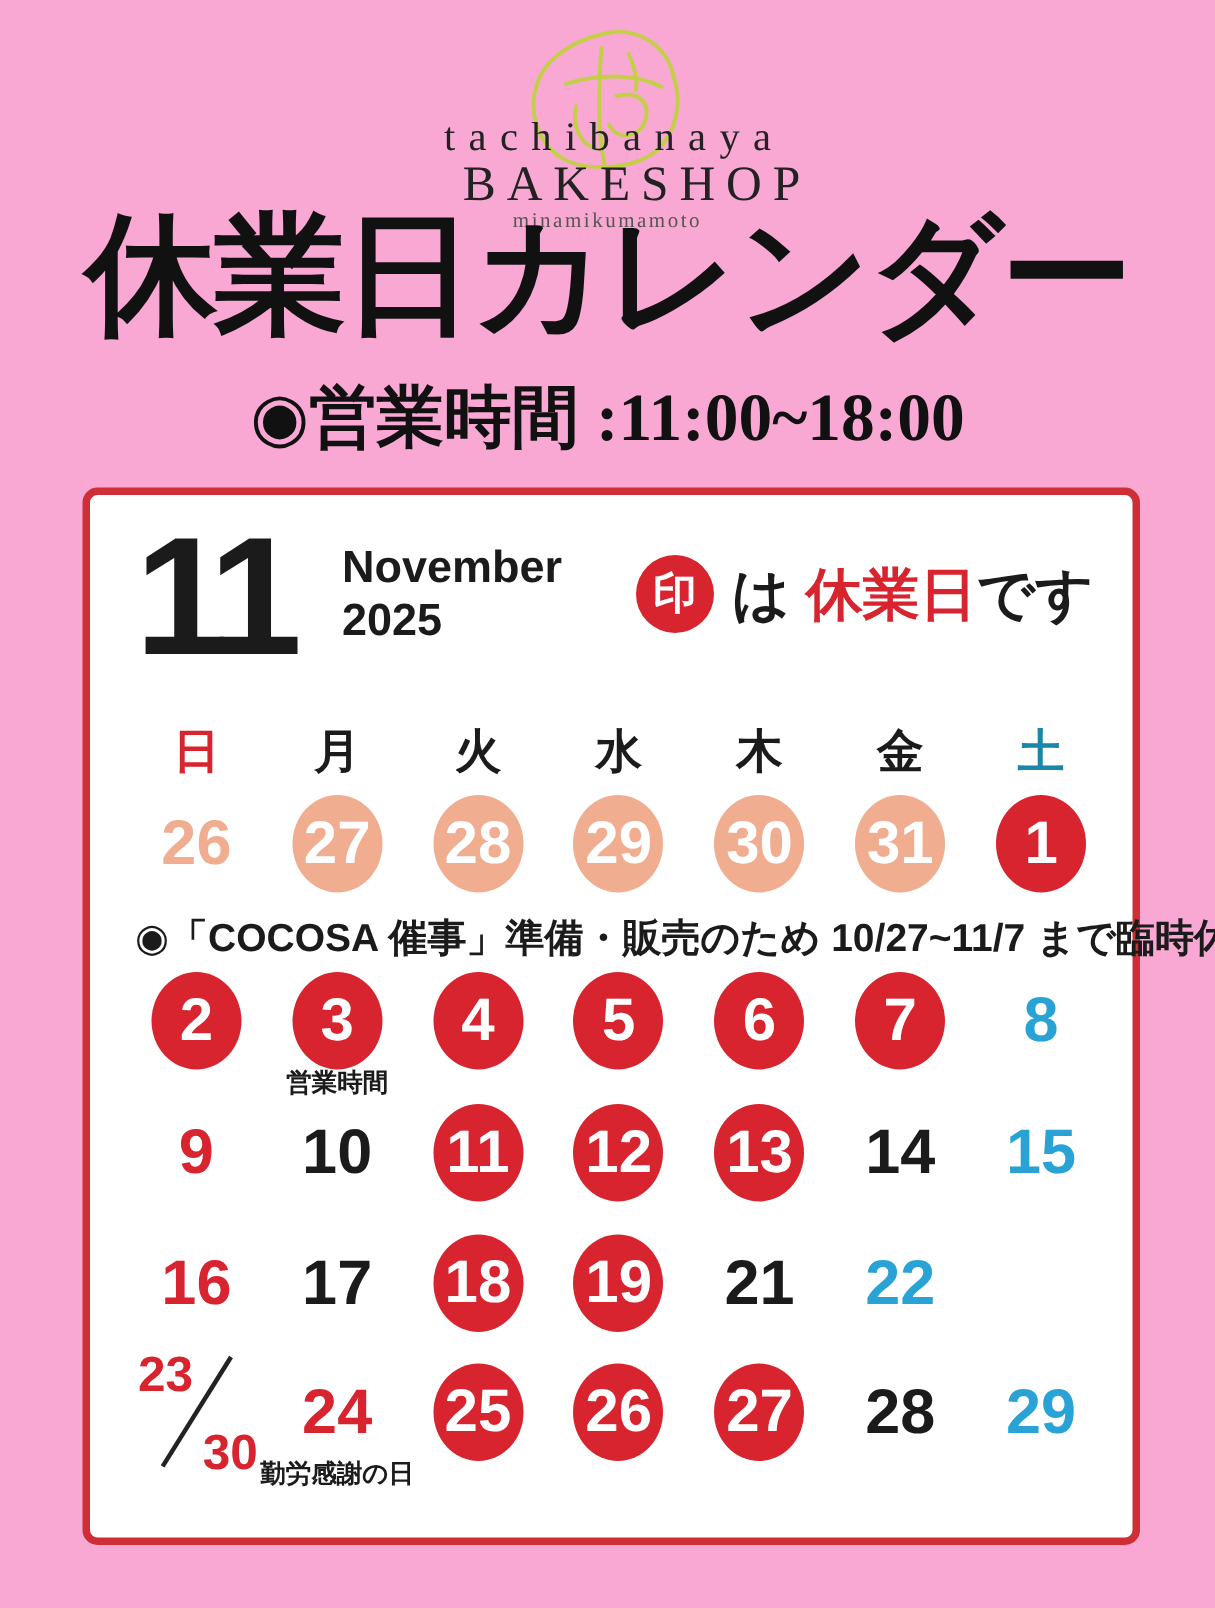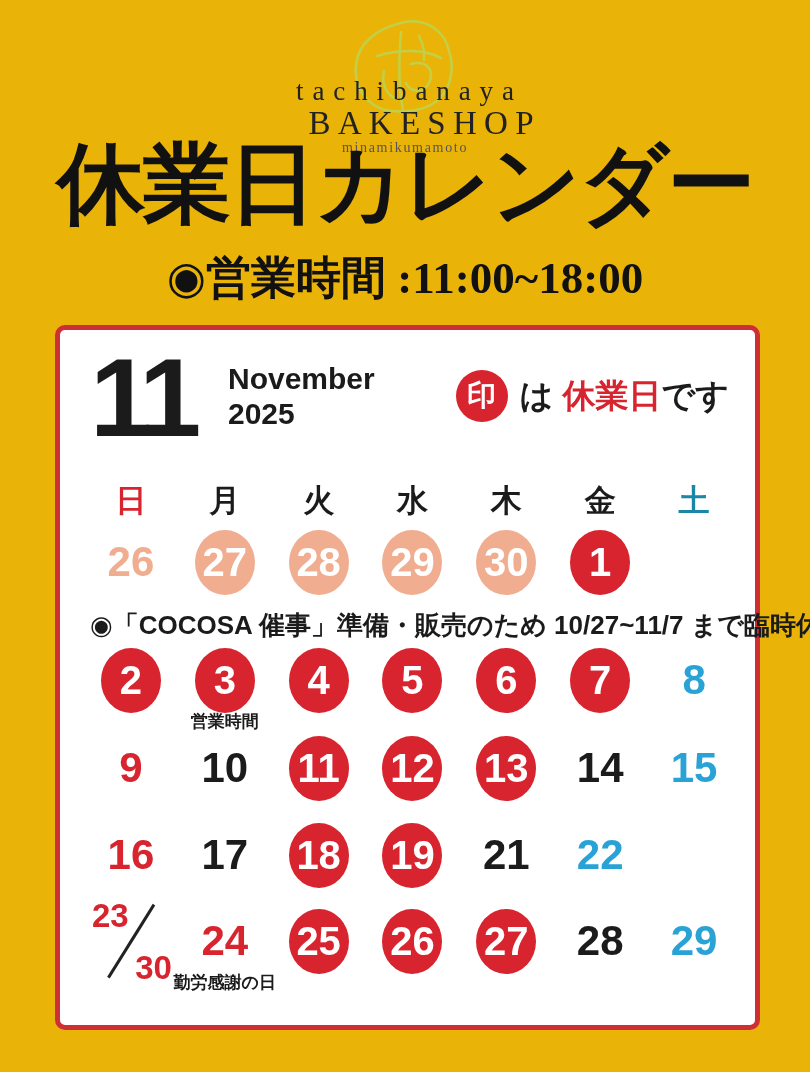--- a/index.html
+++ b/index.html
@@ -1,17 +1,17 @@
 <!DOCTYPE html>
 <html style="--red: #d7242e; --border-red: #cf2e36; --salmon: #f0ad90; --blue: #29a3d6; --sat-header: #1b87a6;"><head>
 <meta charset="utf-8">
 <style>
   html,body { margin:0; padding:0; background:#fff; }
   #page {
-    position:relative; width:810px; height:1072px; background:#eab308;
+    position:relative; width:810px; height:1072px; background:#f9a8d4;
     overflow:hidden; font-family:"Liberation Sans","DejaVu Sans",sans-serif;
     color:#1a1a1a;
   }
   
   .logo-block { position:absolute; top:16px; left:0; width:100%; text-align:center; }
   .seal { display:block; margin:0 auto -54px auto; }
   .logo-name {
     font-family:"Liberation Serif","DejaVu Serif",serif;
     font-size:27px; letter-spacing:0.33em; color:#222; text-indent:0.33em;
   }
@@ -47,21 +47,21 @@
   .month-name-block {
     position:absolute; left:168px; top:32px; font-size:30px; font-weight:700;
     line-height:1.15; color:#1b1b1b;
   }
   .legend { position:absolute; right:26px; top:40px; display:flex; align-items:center; }
   .legend-badge {
     width:52px; height:52px; border-radius:50%; background:var(--red);
     color:#fff; font-size:29px; font-weight:700; display:flex;
     align-items:center; justify-content:center; margin-right:12px;
   }
-  .legend-text { font-size:33px; font-weight:700; color:#1b1b1b;text-align:right; }
+  .legend-text { font-size:38px; font-weight:700; color:#1b1b1b;text-align:right; }
   .legend-text .hl { color:var(--red); }
   
   .row {
     position:absolute; left:24px; width:657px;
     display:grid; grid-template-columns:repeat(7,1fr);
     justify-items:center; align-items:center;
   }
   #weekday-row { top:150px; height:40px; }
   .wd { font-size:31px; font-weight:700; }
   .wd.sun { color:var(--red); }
@@ -158,20 +158,23 @@
         <div class="cell">
           <span class="circle salmon">28</span>
         </div>
         <div class="cell">
           <span class="circle salmon">29</span>
         </div>
         <div class="cell">
           <span class="circle salmon">30</span>
         </div>
         <div class="cell">
+          <span class="circle salmon">31</span>
+        </div>
+        <div class="cell">
           <span class="circle red">1</span>
         </div>
       </div>
     <div class="note">◉「COCOSA 催事」準備・販売のため 10/27~11/7 まで臨時休業</div>
     <div class="row week-row" id="week-row-1">
         <div class="cell">
           <span class="circle red">2</span>
         </div>
         <div class="cell">
           <span class="circle red">3</span>

